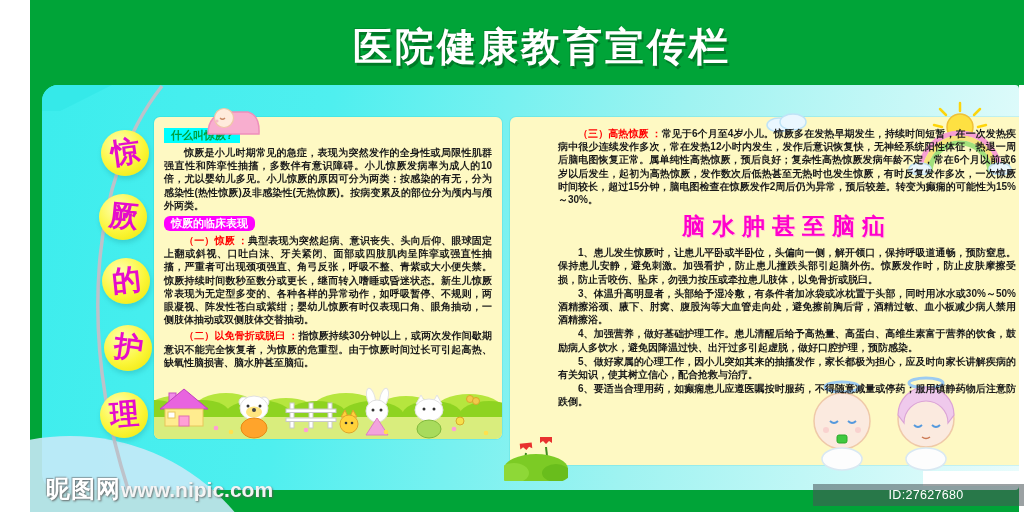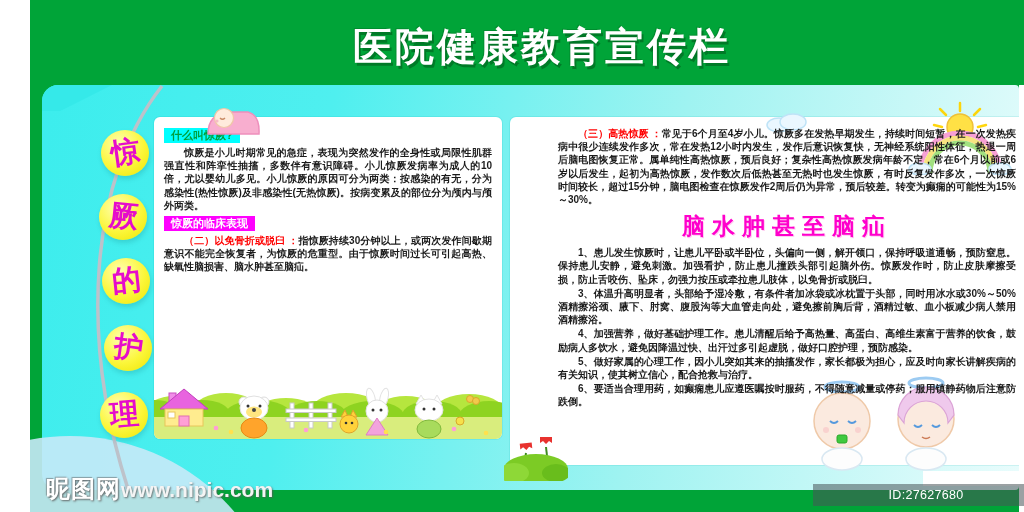--- a/index.html
+++ b/index.html
@@ -28,29 +28,29 @@
   
   .side-circle{
     position:absolute;width:48px;height:46px;border-radius:50%;
     background:radial-gradient(circle at 38% 30%, #FFFFB0 0%, var(--circle-yellow,#FBF63A) 55%, #EDE400 100%);
     box-shadow:1px 3px 5px rgba(0,90,90,.18);
     display:flex;align-items:center;justify-content:center;
   }
   .side-circle span{font-size:29px;font-weight:bold;color:var(--circle-text-magenta,#E50CCB);display:block;}
 
   
-  .panel{position:absolute;background:#ffffff;border-radius:6px;box-shadow:0 0 0 1px rgba(0,170,170,.12);}
+  .panel{position:absolute;background:#fef9c3;border-radius:6px;box-shadow:0 0 0 1px rgba(0,170,170,.12);}
   .panel-left{left:124px;top:117px;width:348px;height:322px;}
   .panel-right{left:480px;top:117px;width:482px;height:348px;padding-left:36px;}
   .panel-inner{position:relative;z-index:2;padding:8px 10px 0 10px;}
   .panel-right .panel-inner{padding:10px 12px 0 12px;}
 
   .hbar{display:inline-block;font-size:11px;font-weight:bold;padding:1px 7px 2px 7px;line-height:12px;}
   .hbar.what{background:var(--heading1-bg,#00FFFF);color:var(--heading1-text,#009E3C);}
-  .hbar.clinical{background:var(--heading2-bg,#FF00FF);color:#fff;margin-top:3px;}
+  .hbar.clinical{background:var(--heading2-bg,#FF00FF);color:#fff;margin-top:3px;border-radius:6px;}
 
   .body-text{
     font-size:10px;line-height:13.2px;color:#1b1b1b;font-weight:bold;
     text-align:justify;text-indent:2em;margin:3px 0 1px 0;
   }
   .red-label{color:var(--accent-red,#FF0000);}
 
   .guide-title{
     text-align:center;font-size:23px;font-weight:bold;letter-spacing:7px;
     color:var(--guide-title-pink,#FF00CC);margin:5px 0 4px 0;
@@ -120,20 +120,21 @@
       <circle cx="22" cy="16" r="9.5" fill="#FFEBDC" stroke="#EFC7A6" stroke-width="1.2"></circle>
       <path d="M18 16 q2.5 2.5 5 0" fill="none" stroke="#C98A64" stroke-width="1.4"></path>
       <circle cx="15" cy="19" r="1.6" fill="#F6BBC6"></circle>
     </svg>
 
     <div class="panel-inner">
       <span class="hbar what">什么叫惊厥?</span>
       <p class="body-text">惊厥是小儿时期常见的急症，表现为突然发作的全身性或局限性肌群强直性和阵挛性抽搐，多数伴有意识障碍。小儿惊厥发病率为成人的10倍，尤以婴幼儿多见。小儿惊厥的原因可分为两类：按感染的有无，分为感染性(热性惊厥)及非感染性(无热惊厥)。按病变累及的部位分为颅内与颅外两类。</p>
 
       <span class="hbar clinical">惊厥的临床表现</span>
+      <p class="body-text"><span class="red-label">（一）惊厥 ：</span><span>典型表现为突然起病、意识丧失、头向后仰、眼球固定上翻或斜视、口吐白沫、牙关紧闭、面部或四肢肌肉呈阵挛或强直性抽搐，严重者可出现颈项强直、角弓反张，呼吸不整、青紫或大小便失禁。惊厥持续时间数秒至数分或更长，继而转入嗜睡或昏迷状态。新生儿惊厥常表现为无定型多变的、各种各样的异常动作，如呼吸暂停、不规则，两眼凝视、阵发性苍白或紫绀；婴幼儿惊厥有时仅表现口角、眼角抽动，一侧肢体抽动或双侧肢体交替抽动。</span></p>
       <p class="body-text"><span class="red-label">（二）以免骨折或脱臼 ：</span><span>指惊厥持续30分钟以上，或两次发作间歇期意识不能完全恢复者，为惊厥的危重型。由于惊厥时间过长可引起高热、缺氧性脑损害、脑水肿甚至脑疝。</span></p>
     </div>
 
     <svg class="meadow" viewBox="0 0 348 52">
       <g>
         <ellipse cx="20" cy="24" rx="28" ry="15" fill="#B6E63E"></ellipse>
           <ellipse cx="72" cy="22" rx="32" ry="16" fill="#B6E63E"></ellipse>
         <ellipse cx="132" cy="25" rx="30" ry="14" fill="#B6E63E"></ellipse>
           <ellipse cx="192" cy="22" rx="34" ry="16" fill="#B6E63E"></ellipse>
         <ellipse cx="252" cy="24" rx="32" ry="15" fill="#B6E63E"></ellipse>

